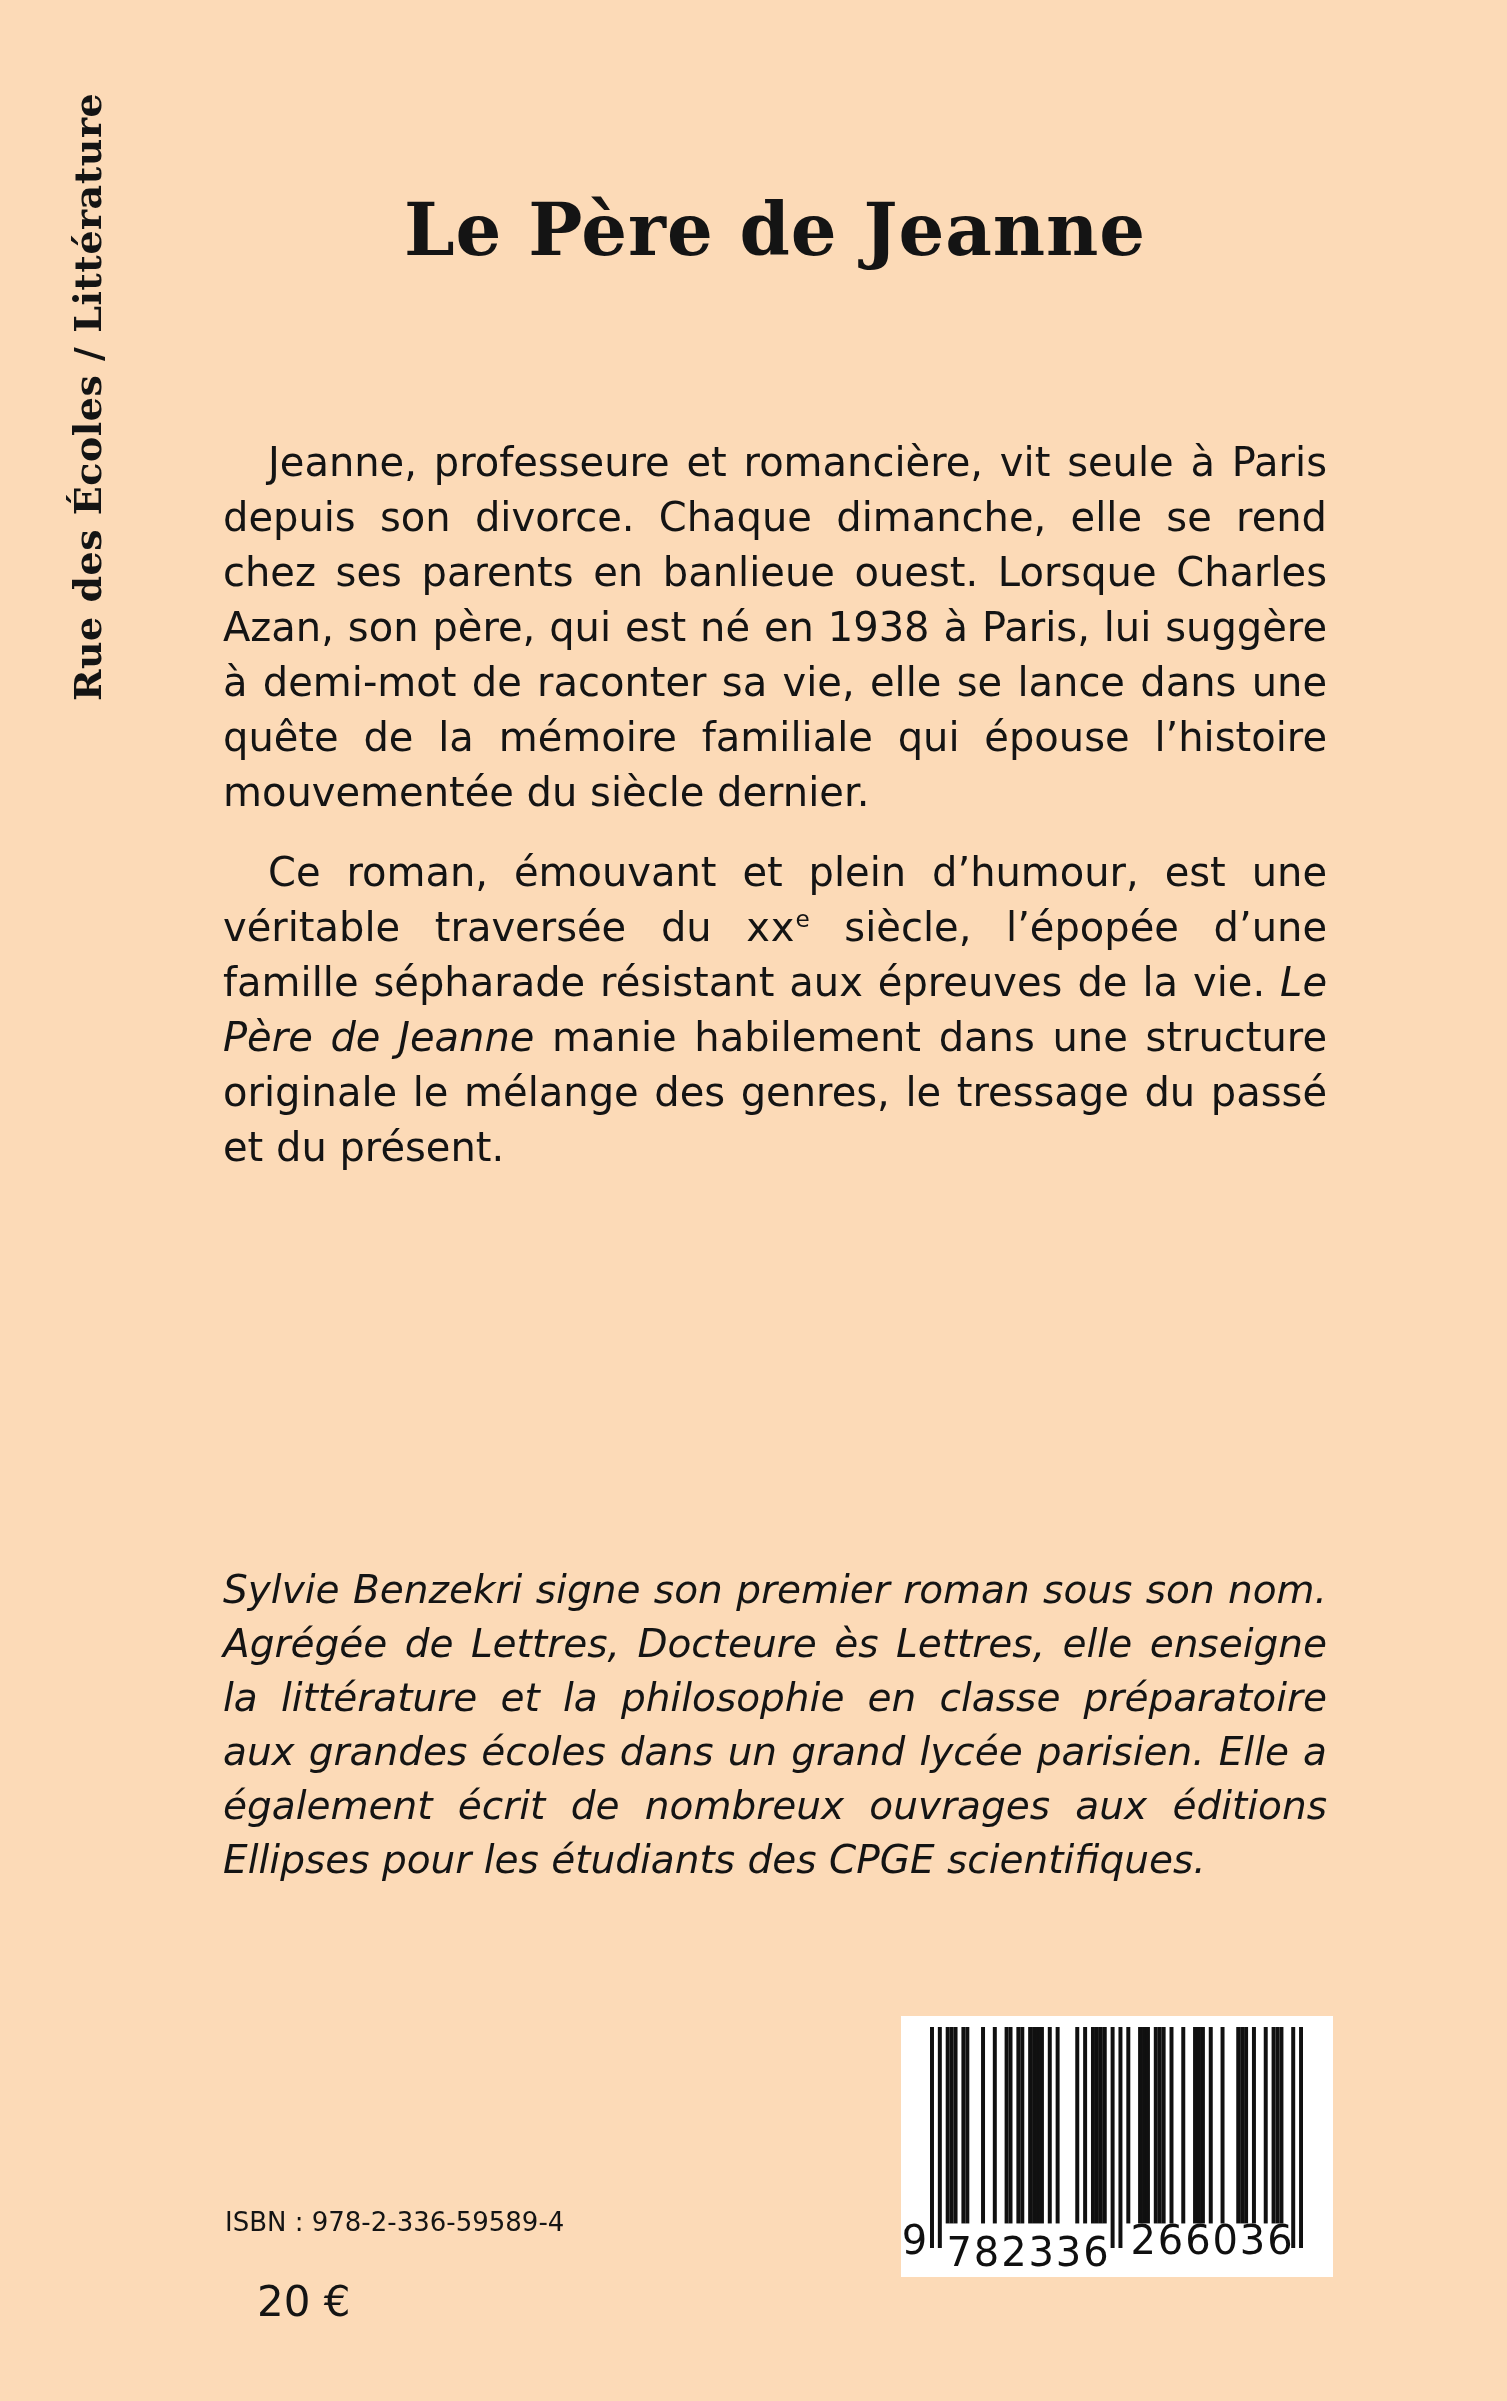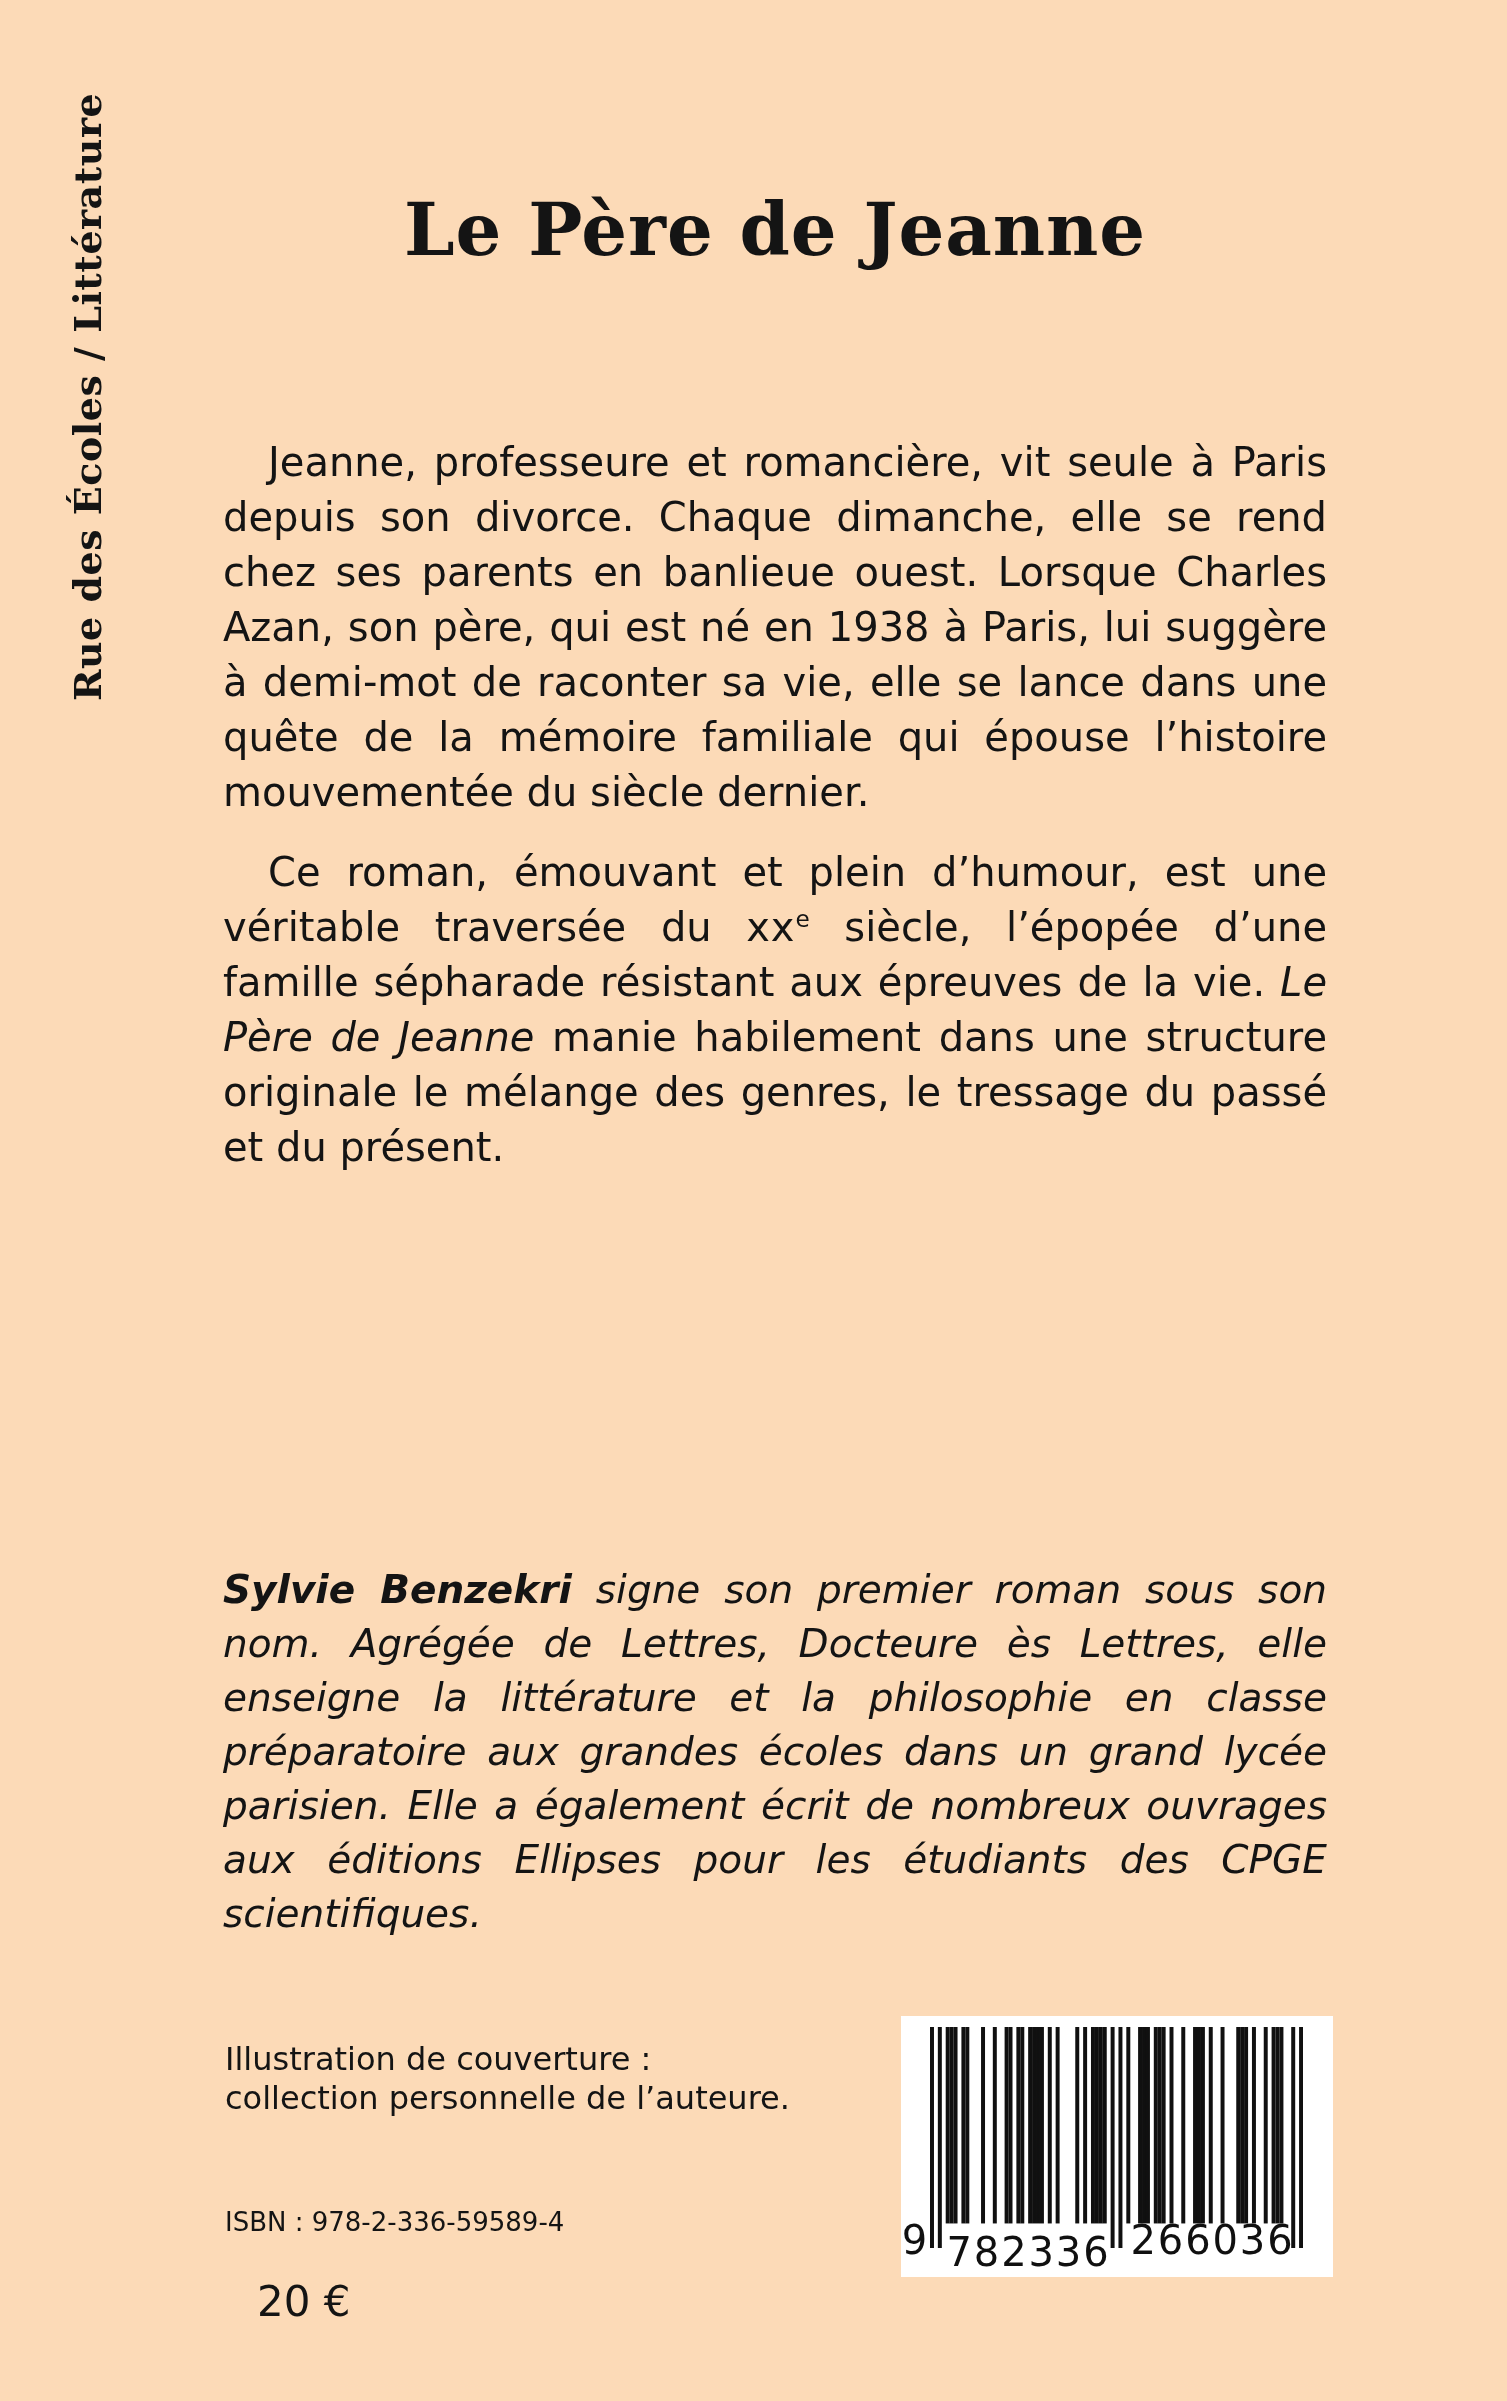--- a/index.html
+++ b/index.html
@@ -59,21 +59,21 @@
     position: absolute;
     left: 223px;
     top: 1563px;
     width: 1104px;
     font-size: 39px;
     line-height: 54px;
     font-style: italic;
     text-align: justify;
     hyphens: auto;
   }
-  .bio-author { font-weight: bold; margin-top: 28px; }
+  .bio-author { font-weight: normal; margin-top: 28px; }
 
   .credits {
     position: absolute;
     left: 225px;
     top: 2040px;
     font-size: 32px;
     line-height: 39px;
   }
 
   .isbn {
@@ -128,24 +128,20 @@
 
   <h1 class="title">Le Père de Jeanne</h1>
 
   <div class="body">
     <p class="para">Jeanne, professeure et romancière, vit seule à Paris depuis son divorce. Chaque dimanche, elle se rend chez ses parents en banlieue ouest. Lorsque Charles Azan, son père, qui est né en 1938 à Paris, lui suggère à demi-mot de raconter sa vie, elle se lance dans une quête de la mémoire familiale qui épouse l’histoire mouvementée du siècle dernier.</p>
     <p class="para"><span>Ce roman, émouvant et plein d’humour, est une véritable traversée du </span><span class="sc">xx</span><span class="sup">e</span><span> siècle, l’épopée d’une famille sépharade résistant aux épreuves de la vie. </span><span class="it">Le Père de Jeanne</span><span> manie habilement dans une structure originale le mélange des genres, le tressage du passé et du présent.</span></p>
   </div>
 
   <p class="bio"><span class="bio-author">Sylvie Benzekri</span><span> signe son premier roman sous son nom. Agrégée de Lettres, Docteure ès Lettres, elle enseigne la littérature et la philosophie en classe préparatoire aux grandes écoles dans un grand lycée parisien. Elle a également écrit de nombreux ouvrages aux éditions Ellipses pour les étudiants des CPGE scientifiques.</span></p>
 
-  <div class="credits">
-    <div>Illustration de couverture :</div>
-    <div>collection personnelle de l’auteure.</div>
-  </div>
 
   <div class="isbn">ISBN : 978-2-336-59589-4</div>
 
   <div class="price">20 €</div>
 
   <div class="barcode-box">
     <svg class="barcode-bars" id="barcode-bars-svg" viewBox="0 0 394 234" preserveAspectRatio="none">
         <rect x="0.00" y="0" width="4.20" height="234"></rect>
         <rect x="8.29" y="0" width="4.20" height="234"></rect>
         <rect x="16.59" y="0" width="4.20" height="208"></rect>

